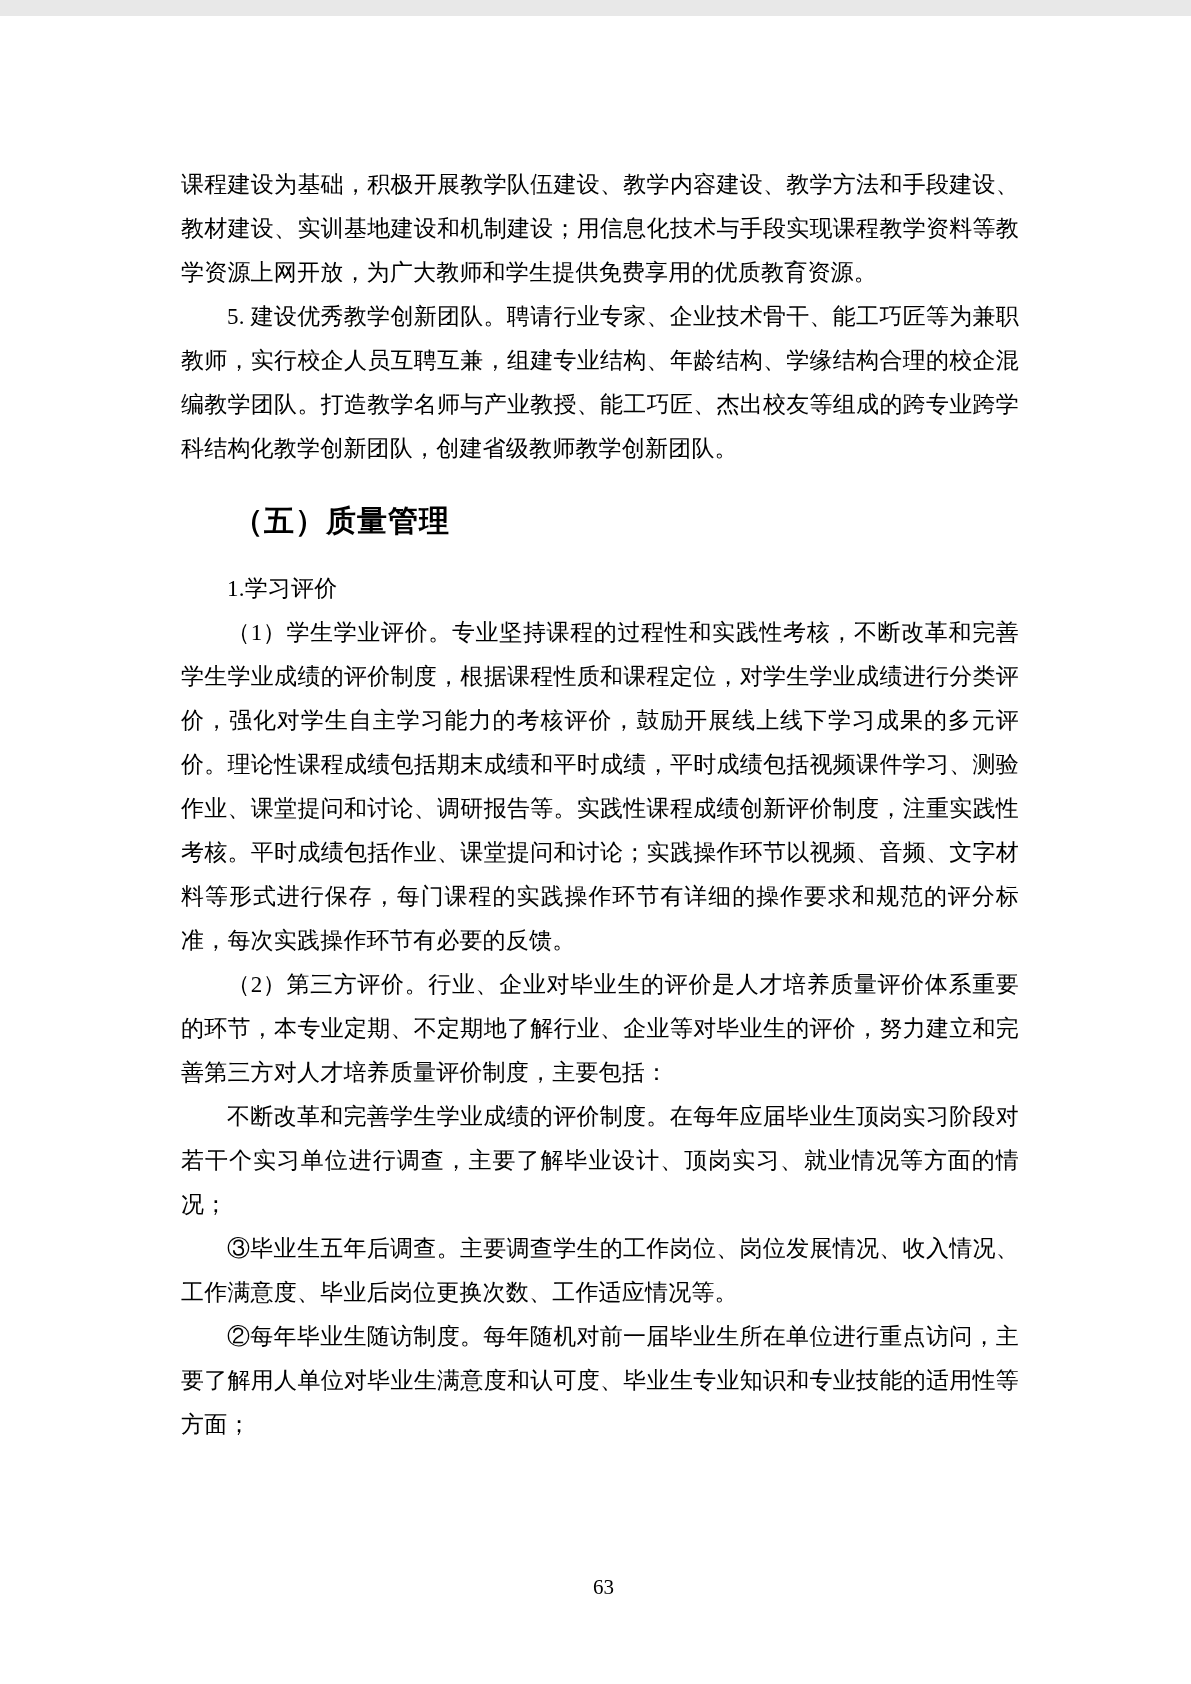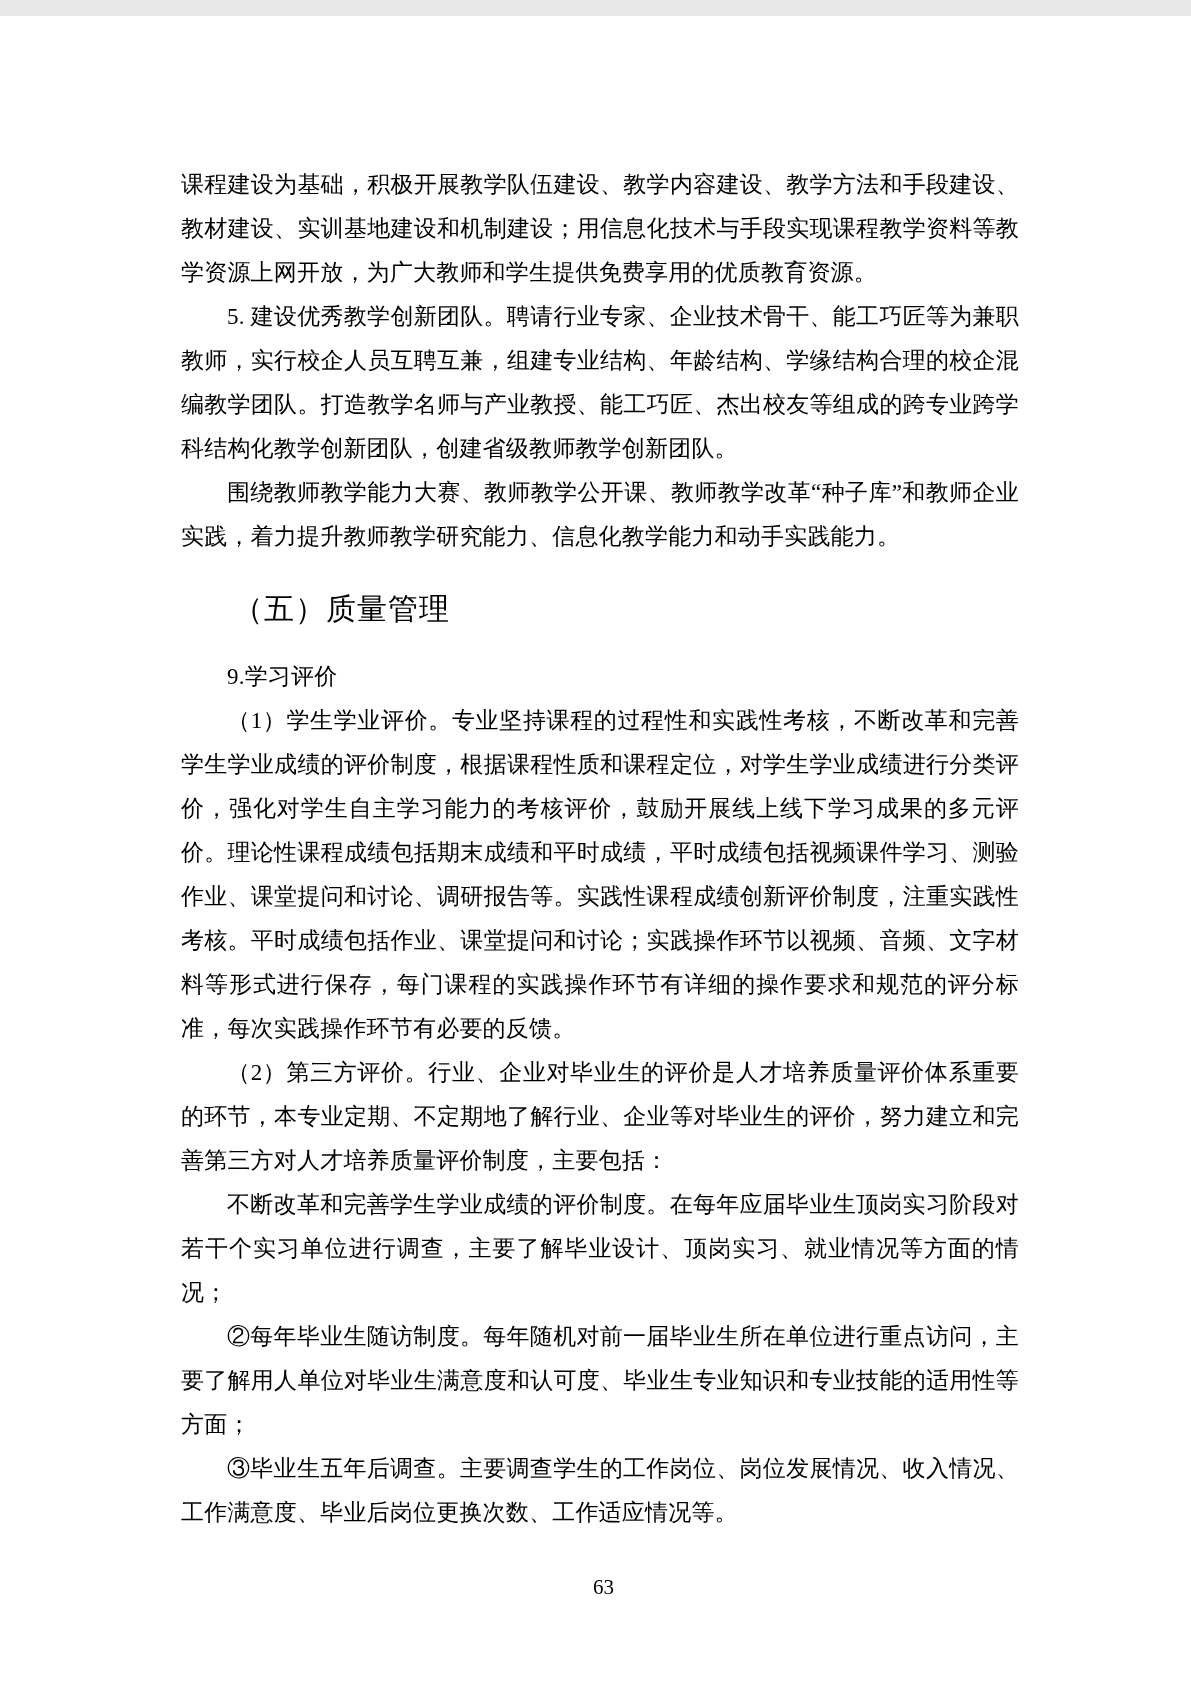--- a/index.html
+++ b/index.html
@@ -32,21 +32,21 @@
     letter-spacing: 0.2px;
     word-break: break-all;
   }
   .para.indent {
     text-indent: 46px;
   }
   .heading {
     margin: 26px 0 22px 0;
     font-family: "Liberation Sans", "DejaVu Sans", sans-serif;
     font-size: 30px;
-    font-weight: 400;
+    font-weight: 700;
     line-height: 48px;
     text-indent: 52px;
     text-align: left;
     letter-spacing: 1px;
   }
   .footer {
     position: absolute;
     left: 0;
     top: 1556px;
     width: 1191px;
@@ -56,23 +56,22 @@
     padding-left: 8px;
   }
 </style>
 </head>
 <body>
 
 <div class="page">
   <div class="content">
     <p class="para">课程建设为基础，积极开展教学队伍建设、教学内容建设、教学方法和手段建设、教材建设、实训基地建设和机制建设；用信息化技术与手段实现课程教学资料等教学资源上网开放，为广大教师和学生提供免费享用的优质教育资源。</p>
     <p class="para indent">5. 建设优秀教学创新团队。聘请行业专家、企业技术骨干、能工巧匠等为兼职教师，实行校企人员互聘互兼，组建专业结构、年龄结构、学缘结构合理的校企混编教学团队。打造教学名师与产业教授、能工巧匠、杰出校友等组成的跨专业跨学科结构化教学创新团队，创建省级教师教学创新团队。</p>
-    <p class="para indent">围绕教师教学能力大赛、教师教学公开课、教师教学改革“种子库”和教师企业实践，着力提升教师教学研究能力、信息化教学能力和动手实践能力。</p>
     <h2 class="heading">（五）质量管理</h2>
-    <p class="para indent">9.学习评价</p>
+    <p class="para indent">1.学习评价</p>
     <p class="para indent">（1）学生学业评价。专业坚持课程的过程性和实践性考核，不断改革和完善学生学业成绩的评价制度，根据课程性质和课程定位，对学生学业成绩进行分类评价，强化对学生自主学习能力的考核评价，鼓励开展线上线下学习成果的多元评价。理论性课程成绩包括期末成绩和平时成绩，平时成绩包括视频课件学习、测验作业、课堂提问和讨论、调研报告等。实践性课程成绩创新评价制度，注重实践性考核。平时成绩包括作业、课堂提问和讨论；实践操作环节以视频、音频、文字材料等形式进行保存，每门课程的实践操作环节有详细的操作要求和规范的评分标准，每次实践操作环节有必要的反馈。</p>
     <p class="para indent">（2）第三方评价。行业、企业对毕业生的评价是人才培养质量评价体系重要的环节，本专业定期、不定期地了解行业、企业等对毕业生的评价，努力建立和完善第三方对人才培养质量评价制度，主要包括：</p>
     <p class="para indent">不断改革和完善学生学业成绩的评价制度。在每年应届毕业生顶岗实习阶段对若干个实习单位进行调查，主要了解毕业设计、顶岗实习、就业情况等方面的情况；</p>
+    <p class="para indent">③毕业生五年后调查。主要调查学生的工作岗位、岗位发展情况、收入情况、工作满意度、毕业后岗位更换次数、工作适应情况等。</p>
     <p class="para indent">②每年毕业生随访制度。每年随机对前一届毕业生所在单位进行重点访问，主要了解用人单位对毕业生满意度和认可度、毕业生专业知识和专业技能的适用性等方面；</p>
-    <p class="para indent">③毕业生五年后调查。主要调查学生的工作岗位、岗位发展情况、收入情况、工作满意度、毕业后岗位更换次数、工作适应情况等。</p>
   </div>
   <div class="footer">63</div>
 </div>
 
 </body></html>

